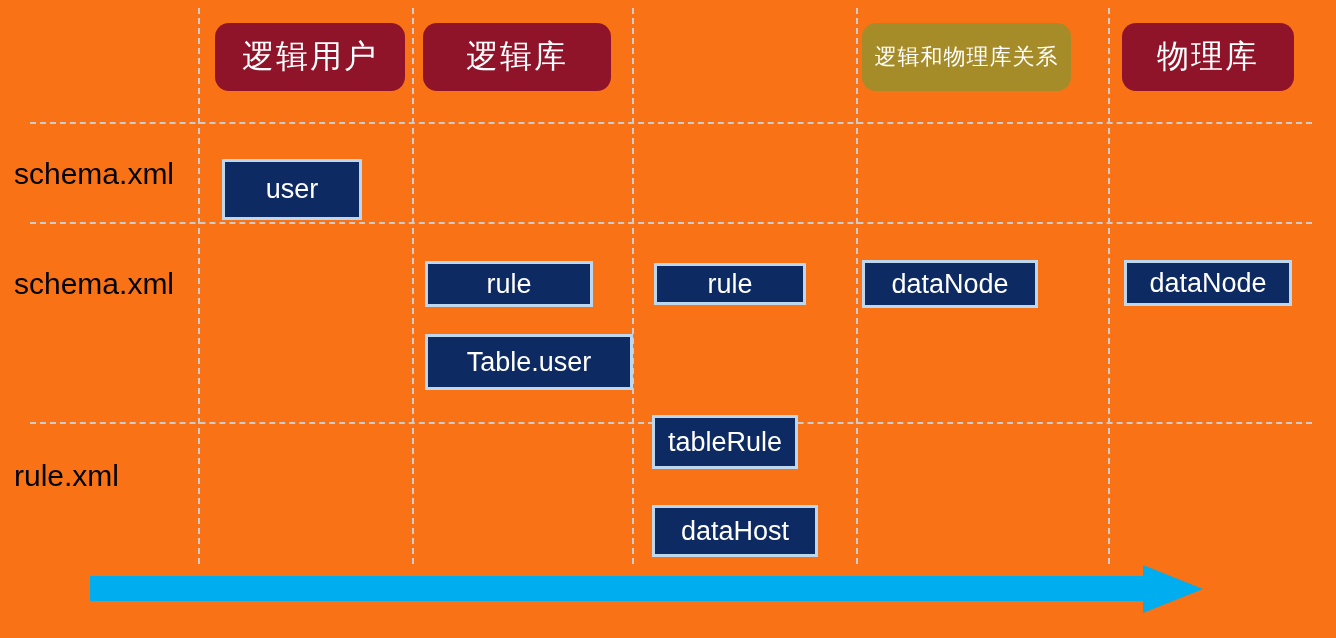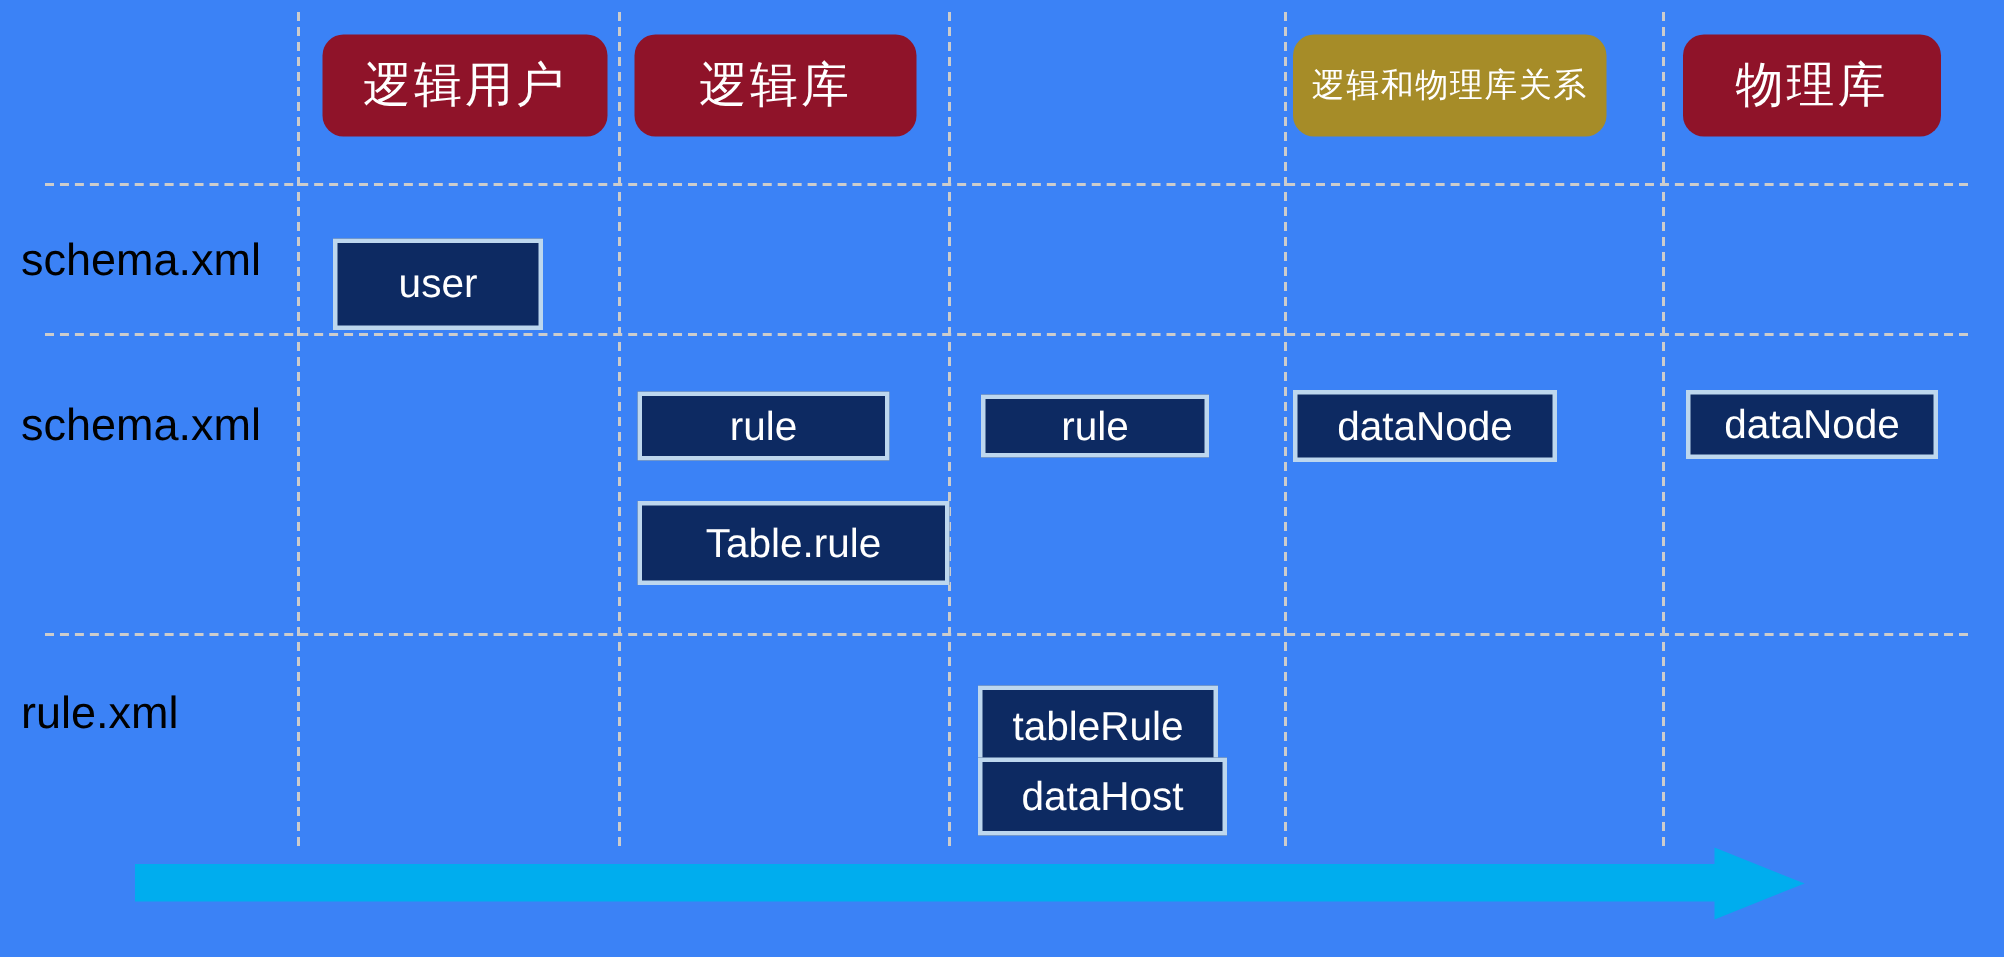--- a/index.html
+++ b/index.html
@@ -1,20 +1,20 @@
 <!DOCTYPE html>
 <html style="--red: #8f1329; --gold: #a68c28; --navy: #0d2a62; --box-border: #bdd7ee; --arrow: #00adee; --grid: #cccccc; --label-text: #000000; --header-text: #ffffff; --box-text: #ffffff;"><head>
 <meta charset="utf-8">
 <style>
   html, body { margin: 0; padding: 0; background: #ffffff; }
   .canvas {
     position: relative;
     width: 1336px;
     height: 638px;
-    background: #3b82f6;
+    background: #f97316;
     overflow: hidden;
     font-family: "Liberation Sans", sans-serif;
   }
   .vline {
     position: absolute;
     top: 8px;
     height: 556px;
     width: 0;
     border-left: 2px dashed var(--grid, #cccccc);
   }
@@ -101,23 +101,23 @@
   <div class="hdr" style="left:423px;width:188px">逻辑库</div>
   <div class="hdr hdr--gold" style="left:862px;width:209px">逻辑和物理库关系</div>
   <div class="hdr" style="left:1122px;width:172px">物理库</div>
 
   <div class="rowlabel" style="top:157px">schema.xml</div>
   <div class="rowlabel" style="top:267px">schema.xml</div>
   <div class="rowlabel" style="top:459px">rule.xml</div>
 
   <div class="cell" style="left:222px;top:159px;width:140px;height:61px">user</div>
   <div class="cell" style="left:425px;top:261px;width:168px;height:46px">rule</div>
-  <div class="cell" style="left:425px;top:334px;width:208px;height:56px">Table.rule</div>
+  <div class="cell" style="left:425px;top:334px;width:208px;height:56px">Table.user</div>
   <div class="cell" style="left:654px;top:263px;width:152px;height:42px">rule</div>
   <div class="cell" style="left:862px;top:260px;width:176px;height:48px">dataNode</div>
   <div class="cell" style="left:1124px;top:260px;width:168px;height:46px">dataNode</div>
-  <div class="cell" style="left:652px;top:457px;width:160px;height:54px">tableRule</div>
+  <div class="cell" style="left:652px;top:415px;width:146px;height:54px">tableRule</div>
   <div class="cell" style="left:652px;top:505px;width:166px;height:52px">dataHost</div>
 
   <div class="arrow-shaft"></div>
   <div class="arrow-head"></div>
 
 </div>
 
 </body></html>

